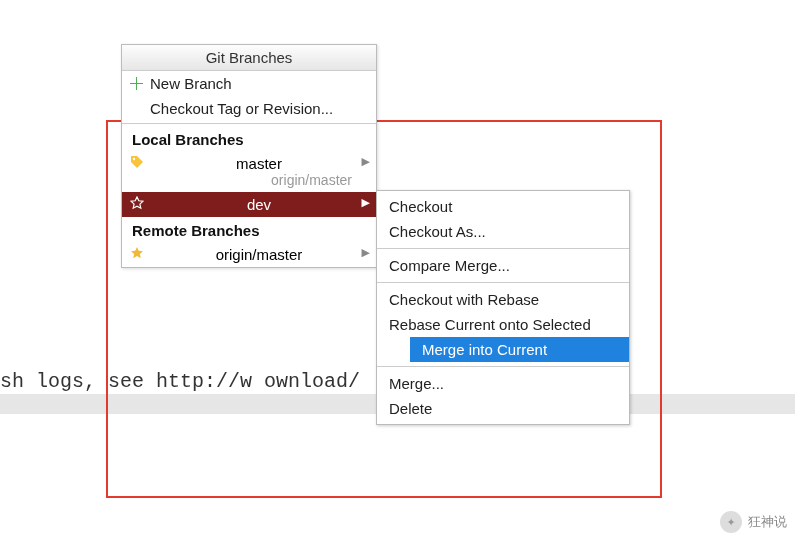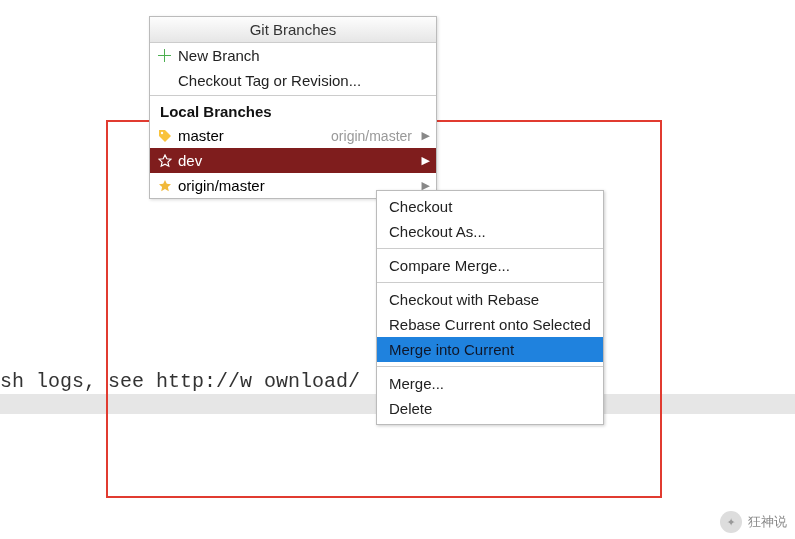--- a/index.html
+++ b/index.html
@@ -35,26 +35,25 @@
       left: 106px;
       top: 120px;
       width: 556px;
       height: 378px;
       border: 2px solid #e13b30;
       pointer-events: none;
     }
     .popup {
       position: absolute;
       left: 121px;
-      top: 16px;
-      width: 288px;
+      top: 44px;
+      width: 256px;
       background: #fff;
       border: 1px solid #bbb;
       box-shadow: 1px 1px 3px rgba(0,0,0,0.15);
-      margin-left: 28px;
     }
     .popup-header {
       background: linear-gradient(#fdfdfd, #e6e6e6);
       border-bottom: 1px solid #ccc;
       text-align: center;
       padding: 4px 0;
       font-size: 15px;
       color: #333;
     }
     .popup-item {
@@ -83,20 +82,21 @@
       padding: 5px 8px 3px 10px;
       font-weight: bold;
       color: #111;
     }
     .branch-item {
       padding: 4px 8px 4px 28px;
       position: relative;
       display: flex;
       align-items: center;
       cursor: default;
+      flex-direction: column;
     }
     .branch-item .icon {
       position: absolute;
       left: 8px;
       width: 14px;
       height: 14px;
     }
     .branch-item .name { flex: 0 0 auto; }
     .branch-item .upstream {
       margin-left: auto;
@@ -112,34 +112,35 @@
     }
     .branch-item.selected {
       background: #7f1d1d;
       color: #fff;
     }
     .branch-item.selected .arrow { color: #fff; }
     .submenu {
       position: absolute;
       left: 376px;
       top: 190px;
-      width: 228px;
+      width: 254px;
       background: #fff;
       border: 1px solid #bbb;
       box-shadow: 1px 1px 3px rgba(0,0,0,0.2);
       padding: 3px 0;
     }
     .submenu-item {
       padding: 4px 12px;
       cursor: default;
       color: #222;
     }
     .submenu-item.selected {
       background: #1f82de;
-      color: #0f172a;
+      color: #ffffff;
+      margin-left: 33px;
     }
     .sub-separator {
       height: 1px;
       background: #ccc;
       margin: 4px 0;
     }
     .watermark {
       position: absolute;
       right: 8px;
       bottom: 6px;
@@ -204,20 +205,21 @@
   <div class="branch-item selected">
     <span class="icon">
       <svg width="14" height="14" viewBox="0 0 14 14">
           <path d="M7 1l1.8 3.8 4.2.4-3.1 2.9.9 4.1L7 10.1 3.2 12.2l.9-4.1L1 5.2l4.2-.4z" fill="none" stroke="#fff" stroke-width="1.2"></path>
         </svg>
     </span>
     <span class="name">dev</span>
     <span class="arrow">▶</span>
   </div>
 
+  <div class="section-header">Remote Branches</div>
 
   <div class="branch-item">
     <span class="icon">
       <svg width="14" height="14" viewBox="0 0 14 14">
           <path d="M7 1l1.8 3.8 4.2.4-3.1 2.9.9 4.1L7 10.1 3.2 12.2l.9-4.1L1 5.2l4.2-.4z" fill="#f1b93a"></path>
         </svg>
     </span>
     <span class="name">origin/master</span>
     <span class="arrow">▶</span>
   </div>

